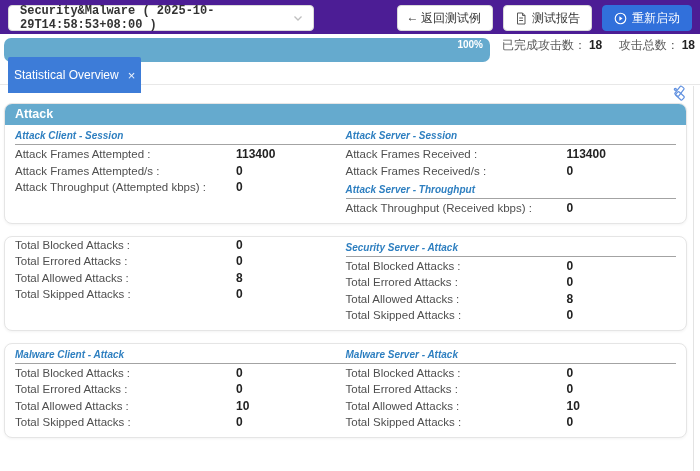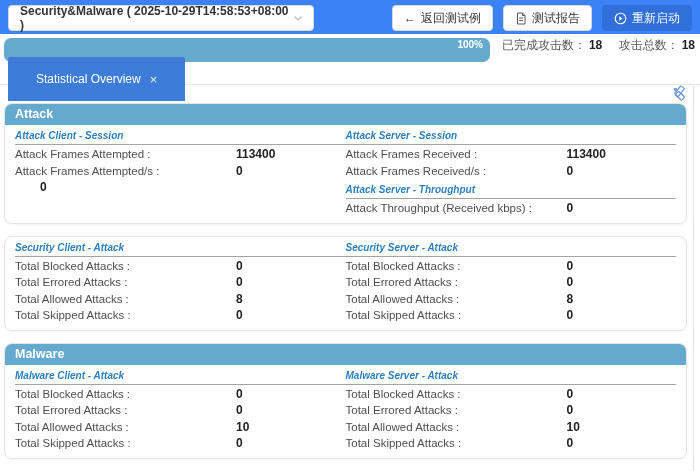--- a/index.html
+++ b/index.html
@@ -5,21 +5,21 @@
   * { box-sizing: border-box; margin: 0; padding: 0; }
   html,body { width:700px; height:471px; }
   body {
     font-family: "Liberation Sans", "DejaVu Sans", sans-serif;
     background:#fff; position:relative; overflow:hidden; color:#333;
   }
   :root{
     --steel:#65aace; --tab:#3d7cd8; --btn:#3170db; --head:#2e7fc0;
   }
   
-  .topbar { position:absolute; top:0; left:0; right:0; height:34px; background:#3b82f6; }
+  .topbar { position:absolute; top:0; left:0; right:0; height:34px; background:#4c1d95;font-family:Liberation Mono, monospace; }
   .select {
     position:absolute; left:8px; top:5px; width:306px; height:26px;
     border:1px solid #d9d9d9; border-radius:4px; background:#fff;
     display:flex; align-items:center; justify-content:space-between;
     padding:0 9px 0 11px; font-size:12px; font-weight:600; color:#333; cursor:pointer;
   }
   .select .chev { display:flex; align-items:center; color:#bfbfbf; }
   .topbar-buttons { position:absolute; right:8px; top:5px; display:flex; gap:10px; }
   .btn {
     height:26px; padding:0 11px; border:1px solid #d9d9d9; border-radius:4px;
@@ -38,22 +38,22 @@
     position:absolute; right:7px; top:0; line-height:13px;
     color:#fff; font-size:10px; font-weight:bold;
   }
   .stats { position:absolute; top:38px; right:5px; font-size:12px; color:#595959; line-height:14px; white-space:nowrap;text-align:right; }
   .stats b { color:#222; margin-left:3px; }
   .stats .sp { display:inline-block; width:13px; }
 
   
   .tabrow { position:absolute; top:57px; left:0; right:0; height:28px; border-bottom:1px solid #e8e8e8; }
   .tab {
-    position:absolute; left:8px; top:0; height:44px; background:var(--tab); color:#fff;
-    font-size:12px; display:flex; align-items:center; padding:0 28px; gap:9px;
+    position:absolute; left:8px; top:0; height:36px; background:var(--tab); color:#fff;
+    font-size:12px; display:flex; align-items:center; padding:0 6px; gap:9px;
     border-radius:2px 2px 0 0; cursor:pointer;
   }
   .tab-close { font-size:13px; line-height:1; opacity:.9; cursor:pointer; }
 
   
   .tools { position:absolute; top:85px; right:12px; height:18px; }
   .settings-icon { cursor:pointer; display:block; }
 
   
   .scroll-line { position:absolute; top:86px; bottom:0; right:6px; width:1px; background:#e3e3e3; }
@@ -154,20 +154,21 @@
           <div class="group-heading">Attack Client - Session</div>
           <div class="row">
             <span class="label">Attack Frames Attempted :</span>
             <span class="value">113400</span>
           </div>
           <div class="row">
             <span class="label">Attack Frames Attempted/s :</span>
             <span class="value">0</span>
           </div>
           <div class="row">
+            <span class="label">Attack Throughput (Attempted kbps) :</span>
             <span class="value">0</span>
           </div>
         </div>
         <div class="col">
           <div class="group-heading">Attack Server - Session</div>
           <div class="row">
             <span class="label">Attack Frames Received :</span>
             <span class="value">113400</span>
           </div>
           <div class="row">
@@ -178,21 +179,20 @@
           <div class="row">
             <span class="label">Attack Throughput (Received kbps) :</span>
             <span class="value">0</span>
           </div>
         </div>
       </div>
     </div>
     <div class="card">
       <div class="card-body">
         <div class="col">
-          <div class="group-heading">Security Client - Attack</div>
           <div class="row">
             <span class="label">Total Blocked Attacks :</span>
             <span class="value">0</span>
           </div>
           <div class="row">
             <span class="label">Total Errored Attacks :</span>
             <span class="value">0</span>
           </div>
           <div class="row">
             <span class="label">Total Allowed Attacks :</span>
@@ -218,21 +218,20 @@
             <span class="value">8</span>
           </div>
           <div class="row">
             <span class="label">Total Skipped Attacks :</span>
             <span class="value">0</span>
           </div>
         </div>
       </div>
     </div>
     <div class="card">
-      <div class="card-header">Malware</div>
       <div class="card-body">
         <div class="col">
           <div class="group-heading">Malware Client - Attack</div>
           <div class="row">
             <span class="label">Total Blocked Attacks :</span>
             <span class="value">0</span>
           </div>
           <div class="row">
             <span class="label">Total Errored Attacks :</span>
             <span class="value">0</span>

